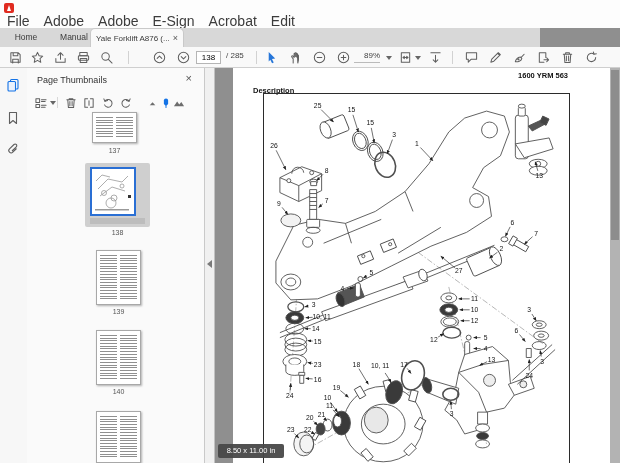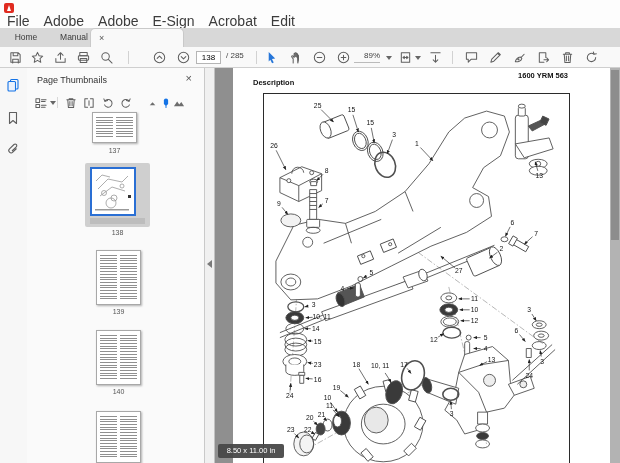--- a/index.html
+++ b/index.html
@@ -9,21 +9,21 @@
 
   
   #titlebar { left:0; top:0; width:620px; height:15px; background:#fdfdfd; display:flex; align-items:center; }
   #app-icon { width:10px; height:10px; margin:0 5px 0 4px; background:#e02b20; border-radius:2px; position:relative; }
   #app-icon::after { content:""; position:absolute; left:2.5px; top:2px; border-left:2.5px solid transparent; border-right:2.5px solid transparent; border-bottom:6px solid #fff; }
   #title-text { font-size:8.5px; color:#4a4a4a; white-space:nowrap; }
 
   #menubar { left:0; top:15px; width:620px; height:13px; background:#fdfdfd; display:flex; align-items:center; }
   .menu-item { font-size:14px; color:#3c3c3c; padding:0 7px; height:13px; line-height:13px; }
 
-  #tabbar { left:0; top:28px; width:620px; height:19px; background:#d8d8d8; }
+  #tabbar { left:0; top:28px; width:540px; height:19px; background:#d8d8d8; }
   .tab { position:absolute; top:0; height:19px; line-height:19px; font-size:8.5px; color:#3a3a3a; text-align:center; }
   #tab-home { left:0; width:52px; }
   #tab-tools { left:52px; width:44px; }
   #tab-doc { left:90px; width:94px; background:#f9f9f9; border-radius:5px 5px 0 0; border:1px solid #c9c9c9; border-bottom:none; display:flex; align-items:center; padding:0 5px; }
   #tab-doc .lbl { font-size:8px; white-space:nowrap; overflow:hidden; flex:1; text-align:left; }
   #tab-doc .x { font-size:9px; color:#555; margin-left:3px; }
 
   #toolbar { left:0; top:47px; width:620px; height:21px; background:#f9f9f9; border-bottom:1px solid #cfcfcf; }
   .tb { position:absolute; top:3px; width:15px; height:15px; display:flex; align-items:center; justify-content:center; }
   .tb svg { width:13px; height:13px; stroke:#5f5f5f; fill:none; stroke-width:1.1; stroke-linecap:round; stroke-linejoin:round; }
@@ -54,21 +54,21 @@
   #thumb-138-page { position:absolute; left:5px; top:4px; width:46px; height:49px; background:#fff; border:2px solid #2a6fd4; }
   #thumb-138-strip { position:absolute; left:5px; top:55px; width:55px; height:6px; background:#bdbdbd; }
   .mini-diag { width:100%; height:100%; }
 
   
   #collapse-strip { left:205px; top:68px; width:10px; height:395px; background:#f0f0f0; border-right:1px solid #c2c2c2; }
   #collapse-arrow { position:absolute; left:2px; top:192px; width:0; height:0; border-top:4px solid transparent; border-bottom:4px solid transparent; border-right:5px solid #7a7a7a; }
 
   #docarea { left:215px; top:68px; width:405px; height:395px; background:#8f8f8f; }
   #pdf-page { position:absolute; left:18px; top:0; width:377px; height:395px; background:#fff; overflow:hidden; }
-  #hdr-left { position:absolute; left:20px; top:10px; font-size:7.5px; font-weight:bold; color:#111; }
+  #hdr-left { position:absolute; left:20px; top:18px; font-size:7.5px; font-weight:bold; color:#111; }
   #hdr-right { position:absolute; right:42px; top:3px; font-size:7.5px; font-weight:bold; color:#111; }
   #figure-box { position:absolute; left:30px; top:25px; width:307px; height:372px; border:1.2px solid #2b2b2b; }
   #diagram-svg { width:100%; height:100%; }
 
   .callout { font-size:6.8px; fill:#111; text-anchor:middle; font-family:"Liberation Sans",sans-serif; }
   .leader { stroke:#222; stroke-width:.65; }
   .dash { stroke:#999; stroke-width:.7; fill:none; stroke-dasharray:6 2 1.5 2; }
 
   #size-tooltip { position:absolute; left:3px; top:376px; width:66px; height:14px; background:rgba(72,72,72,.95); border-radius:2px; color:#fff; font-size:7.5px; text-align:center; line-height:14px; z-index:5; }
 
@@ -88,20 +88,21 @@
   <span class="menu-item">Adobe</span>
   <span class="menu-item">E-Sign</span>
   <span class="menu-item">Acrobat</span>
   <span class="menu-item">Edit</span>
 </div>
 
 <div id="tabbar" class="abs">
   <div class="tab" id="tab-home">Home</div>
   <div class="tab" id="tab-tools">Manual</div>
   <div class="tab" id="tab-doc">
+    <span class="lbl">Yale Forklift A876 (...</span>
     <span class="x">×</span>
   </div>
 </div>
 
 <div id="toolbar" class="abs">
   <div class="tb" style="left:8px">
       <svg viewBox="0 0 14 14">
         <path d="M2 2 h8 l2 2 v8 H2 Z M4.5 2 v3 h5 V2 M4 13 V9 h6 v4"></path>
       </svg>
     </div>

